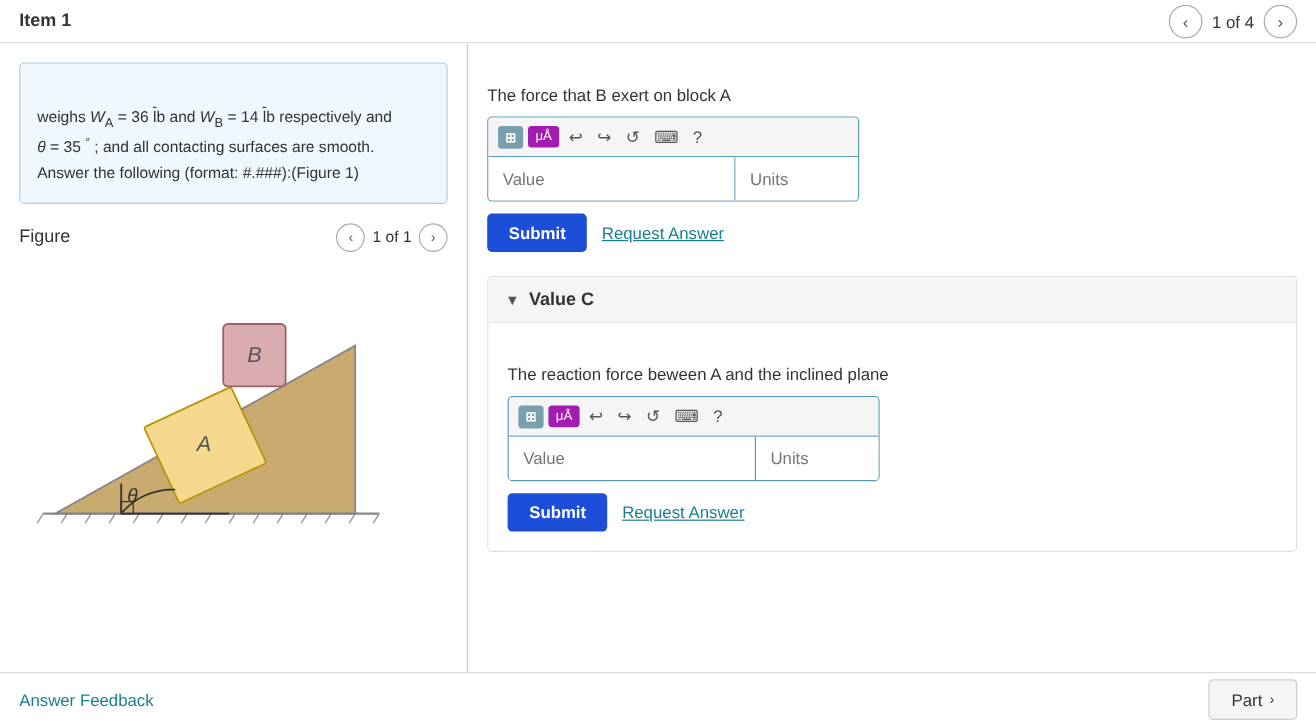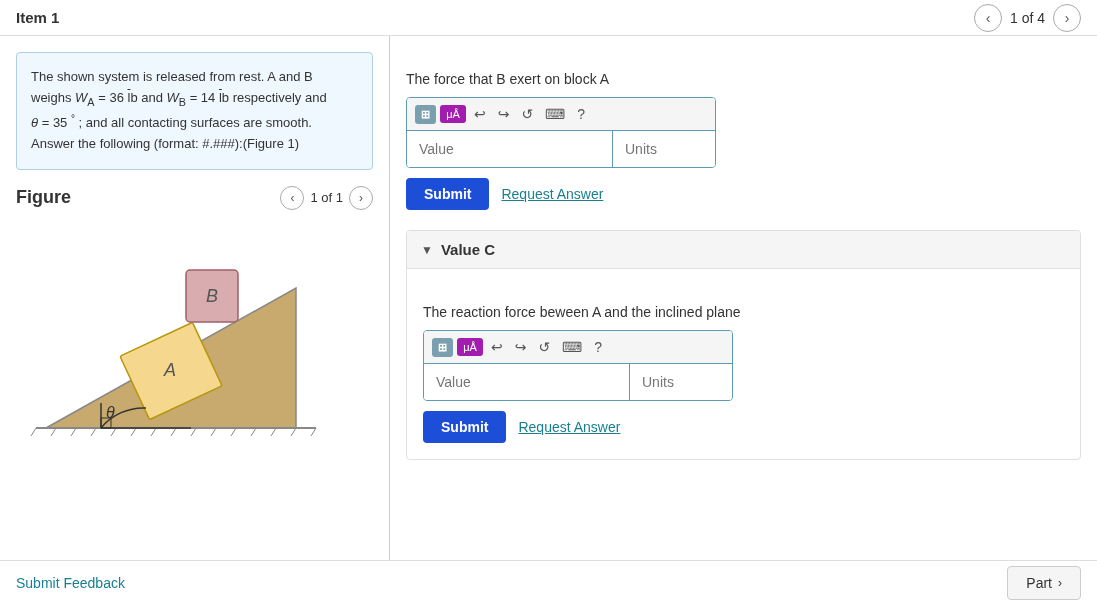--- a/index.html
+++ b/index.html
@@ -33,21 +33,21 @@
       padding: 14px; font-size: 13px; line-height: 1.6; color: #333;
     }
     .problem-text sup { font-size: 10px; }
 
     
     .figure-section {}
     .figure-header {
       display: flex; align-items: center; justify-content: space-between;
       margin-bottom: 8px;
     }
-    .figure-title { font-weight: bold; font-size: 18px; }
+    .figure-title { font-weight: normal; font-size: 15px; }
     .figure-nav { display: flex; align-items: center; gap: 6px; }
     .fig-nav-btn {
       width: 24px; height: 24px; border-radius: 50%; border: 1px solid #aaa;
       background: #fff; cursor: pointer; display: flex; align-items: center; justify-content: center;
       font-size: 12px; color: #555;
     }
     .figure-page { font-size: 13px; }
 
     
     .figure-canvas { width: 340px; height: 240px; }
@@ -145,21 +145,21 @@
     <span class="page-indicator">1 of 4</span>
     <button class="nav-btn">›</button>
   </div>
 </div>
 
 <div class="main-layout">
 
   <div class="left-panel">
 
     <div class="problem-text">
-      <span>The shown system is released from rest.  A and B</span><br>
+      <br>
       <span>weighs <em>W</em><sub>A</sub> = 36 <span style="text-decoration:overline">l</span>b and <em>W</em><sub>B</sub> = 14 <span style="text-decoration:overline">l</span>b respectively and</span><br>
       <span><em>θ</em> = 35 <sup>°</sup> ; and all contacting surfaces are smooth.</span><br>
       <span>Answer the following (format: #.###):(Figure 1)</span>
     </div>
 
     <div class="figure-section">
       <div class="figure-header">
         <span class="figure-title">Figure</span>
         <div class="figure-nav">
           <button class="fig-nav-btn">‹</button>
@@ -261,18 +261,18 @@
           <a class="request-link">Request Answer</a>
         </div>
       </div>
     </div>
 
     <div style="height:45px"></div>
   </div>
 </div>
 
 <div class="bottom-bar">
-  <a class="provide-feedback">Submit Feedback</a>
+  <a class="provide-feedback">Answer Feedback</a>
   <button class="next-btn">
     <span>Part</span>
     <span class="chevron">›</span>
   </button>
 </div>
 
 </body></html>

